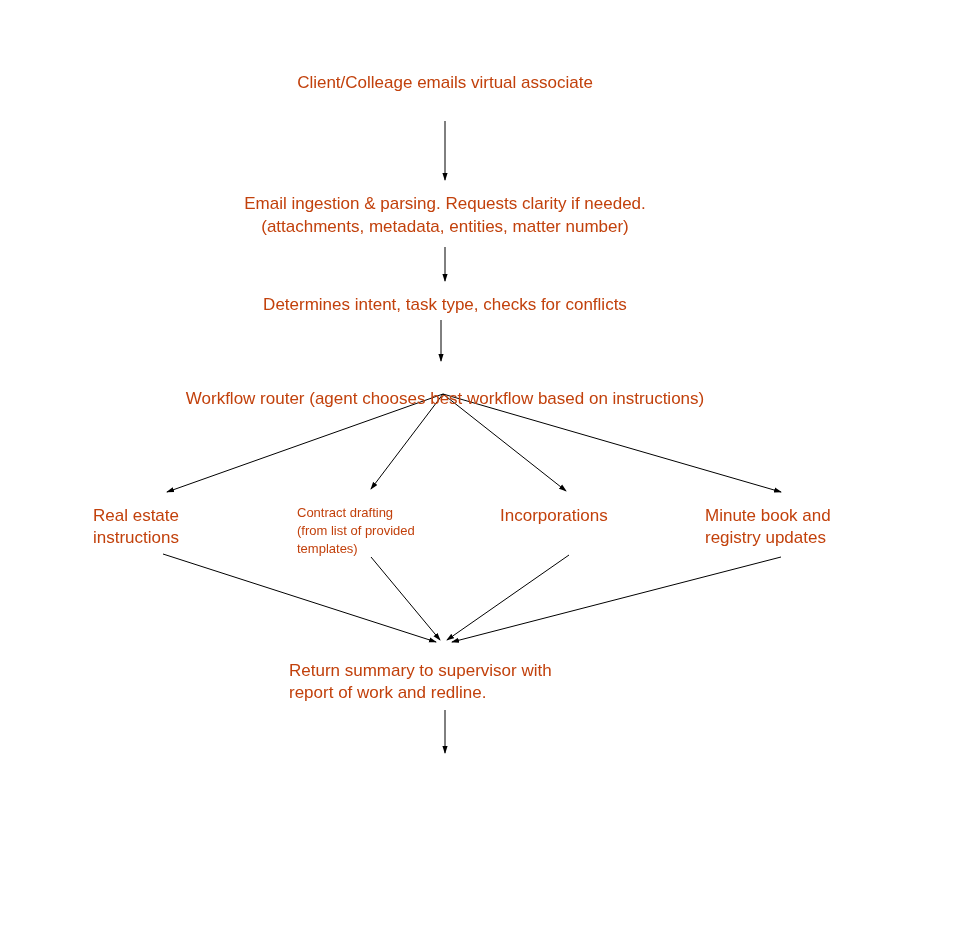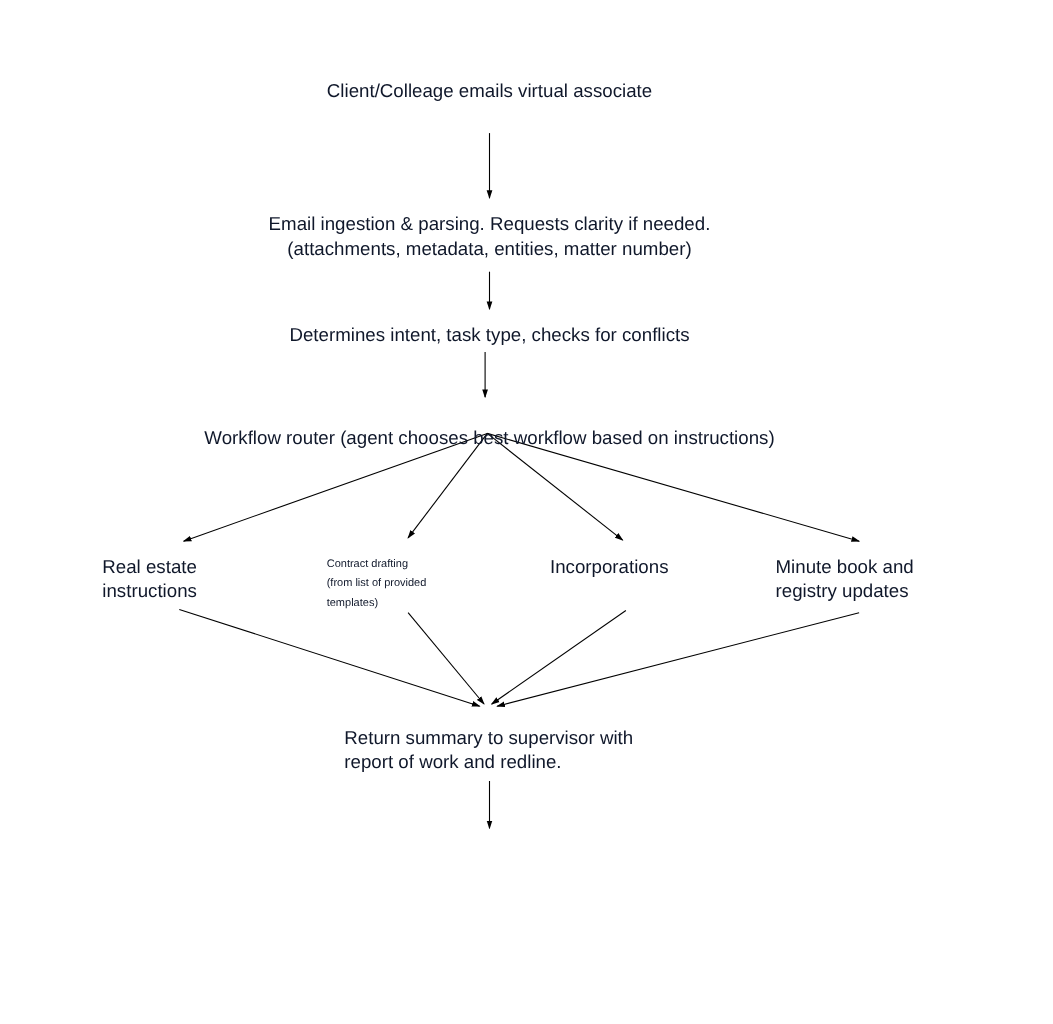--- a/index.html
+++ b/index.html
@@ -6,39 +6,39 @@
     margin: 0;
     padding: 0;
     background: #ffffff;
   }
   .canvas {
     position: relative;
     width: 957px;
     height: 931px;
     background: #ffffff;
     font-family: "Liberation Sans", sans-serif;
-    color: #0f172a;
+    color: #c2410c;
     overflow: hidden;
   }
   .edges {
     position: absolute;
     left: 0;
     top: 0;
   }
   .node {
     position: absolute;
     font-size: 17px;
     line-height: 22px;
     white-space: nowrap;
   }
   .node.center {
     text-align: center;
   }
   .node.small {
-    font-size: 10px;
+    font-size: 13px;
     line-height: 18px;
   }
 </style>
 </head>
 <body>
 
 <div class="canvas">
 
   <svg class="edges" width="957" height="931" viewBox="0 0 957 931">
     <defs>
@@ -94,19 +94,19 @@
 
   <div class="node" style="left:500px; top:505px;">
     <div>Incorporations</div>
   </div>
 
   <div class="node" style="left:705px; top:505px;">
     <div>Minute book and</div>
     <div>registry updates</div>
   </div>
 
-  <div class="node" style="left:289px; top:660px;margin-left:24px;">
+  <div class="node" style="left:289px; top:660px;">
     <div>Return summary to supervisor with</div>
     <div>report of work and redline.</div>
   </div>
 
 
 </div>
 
 </body></html>

